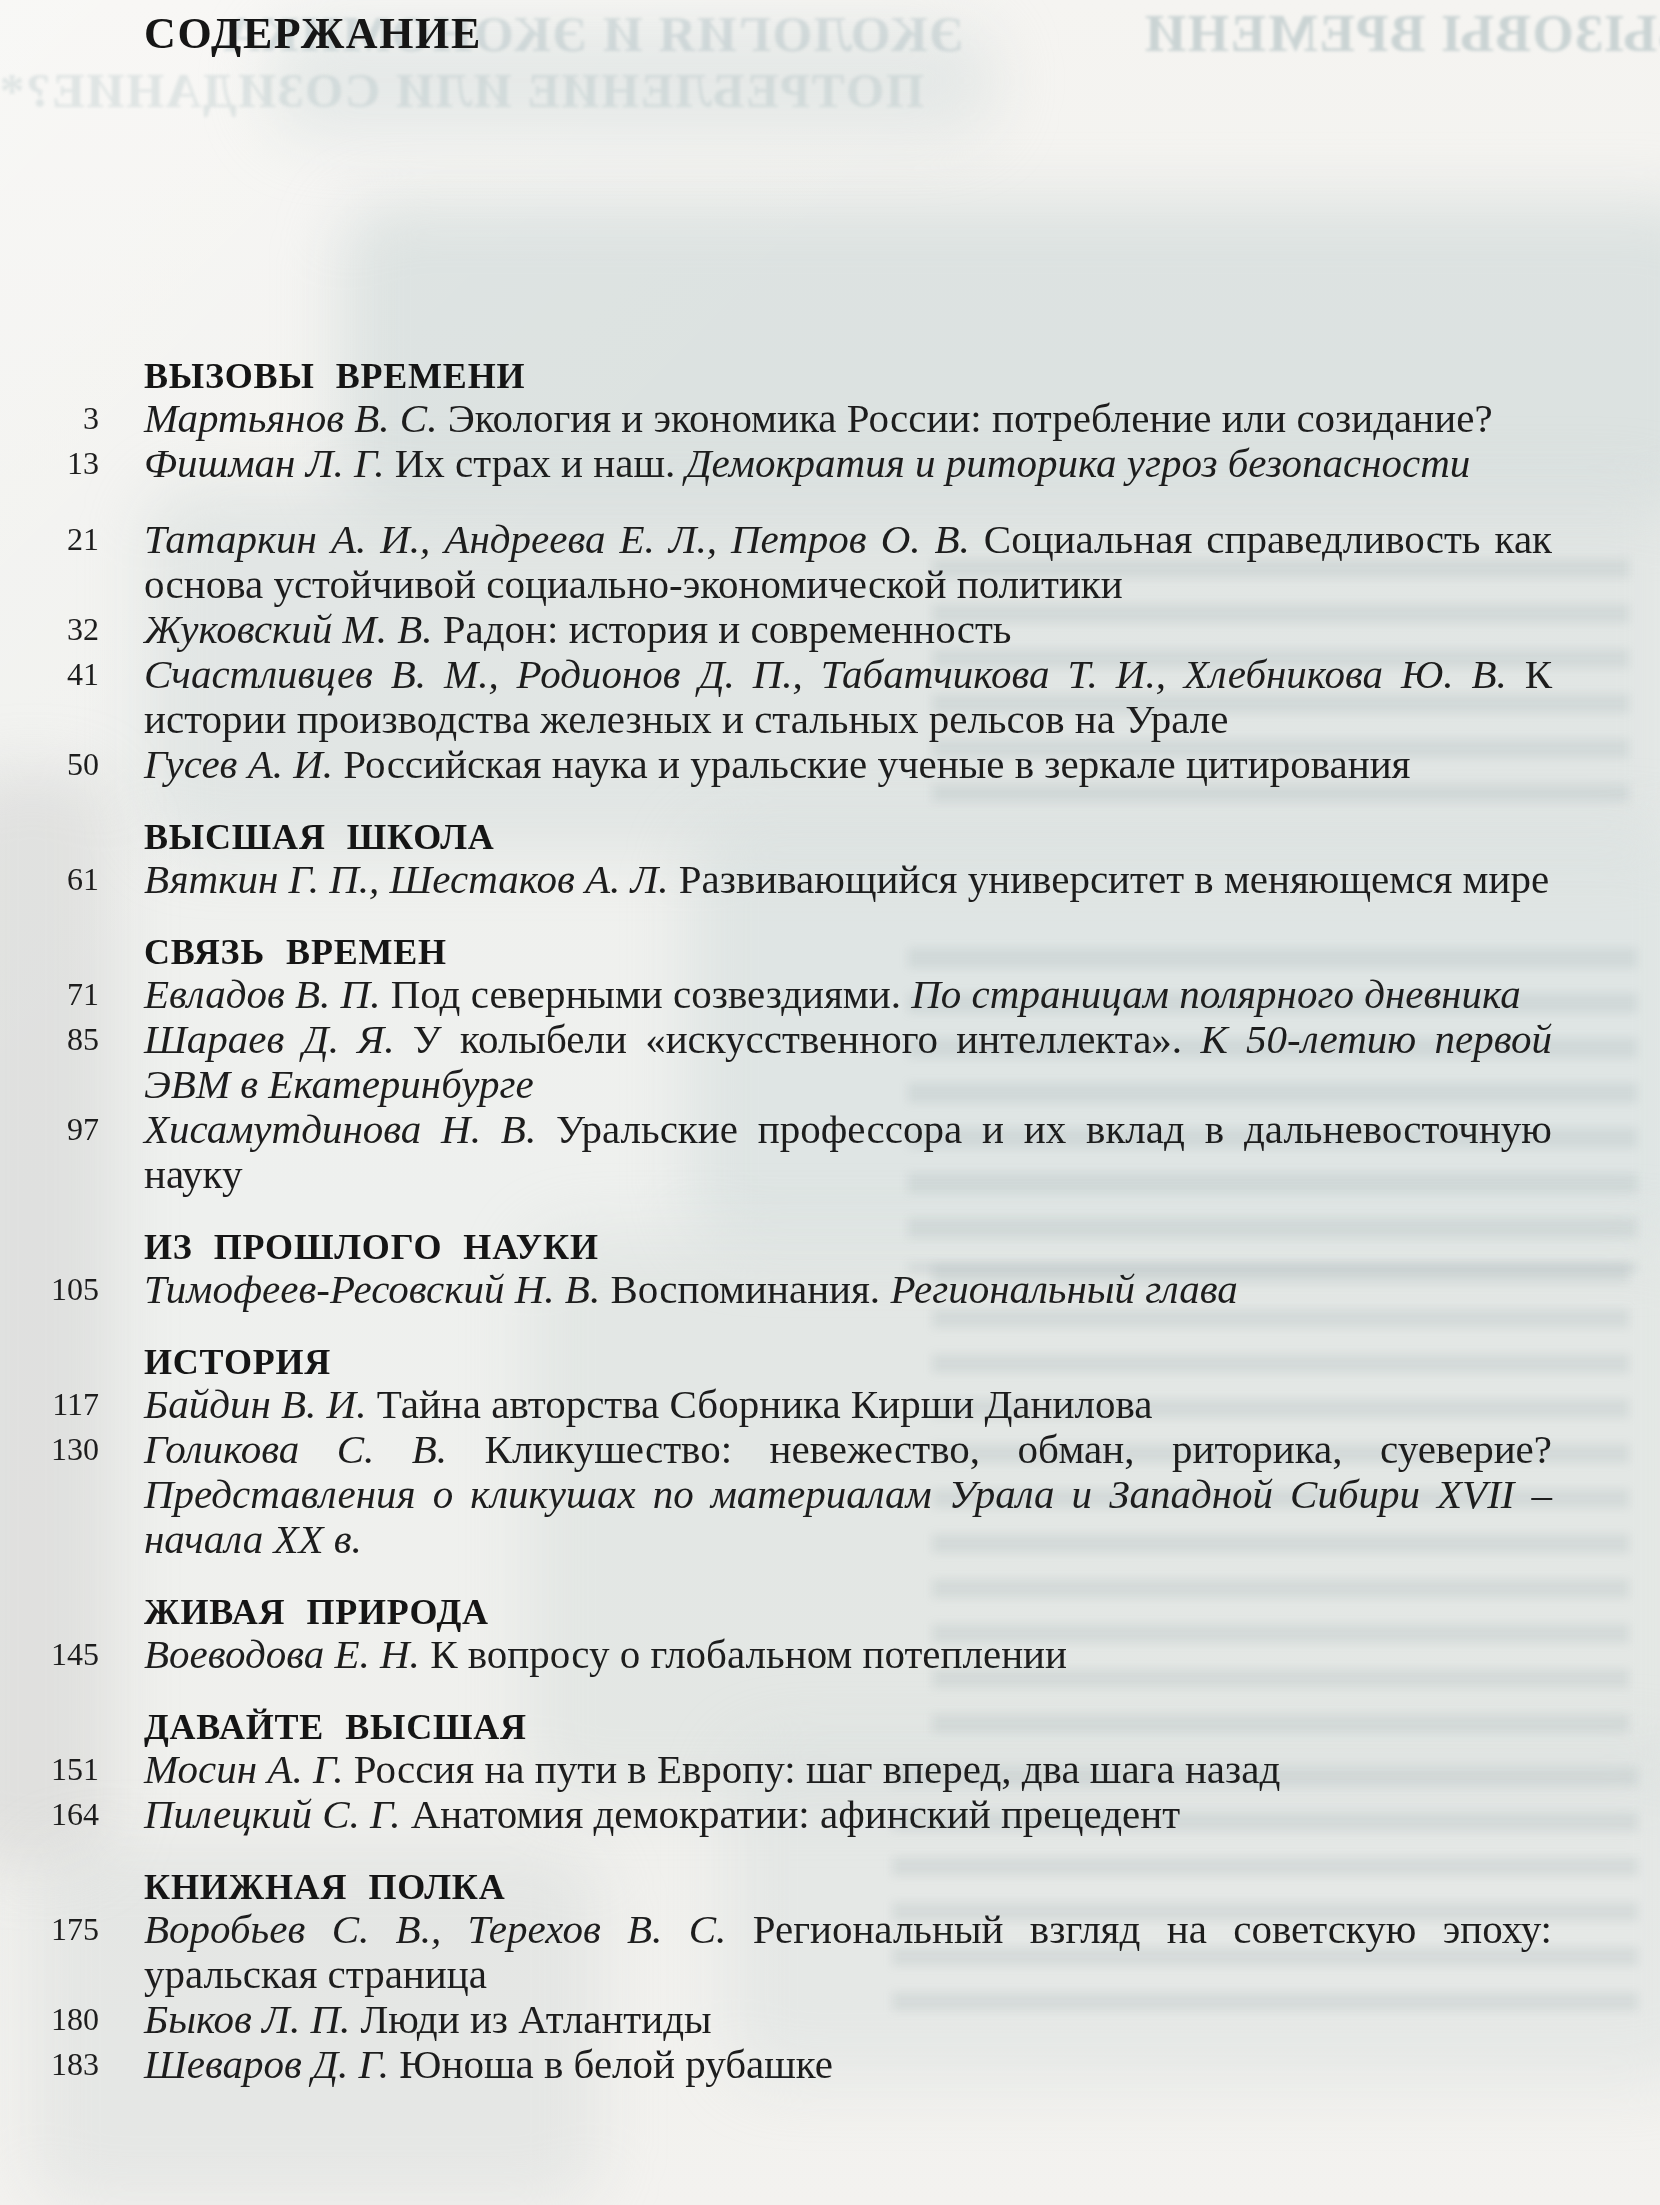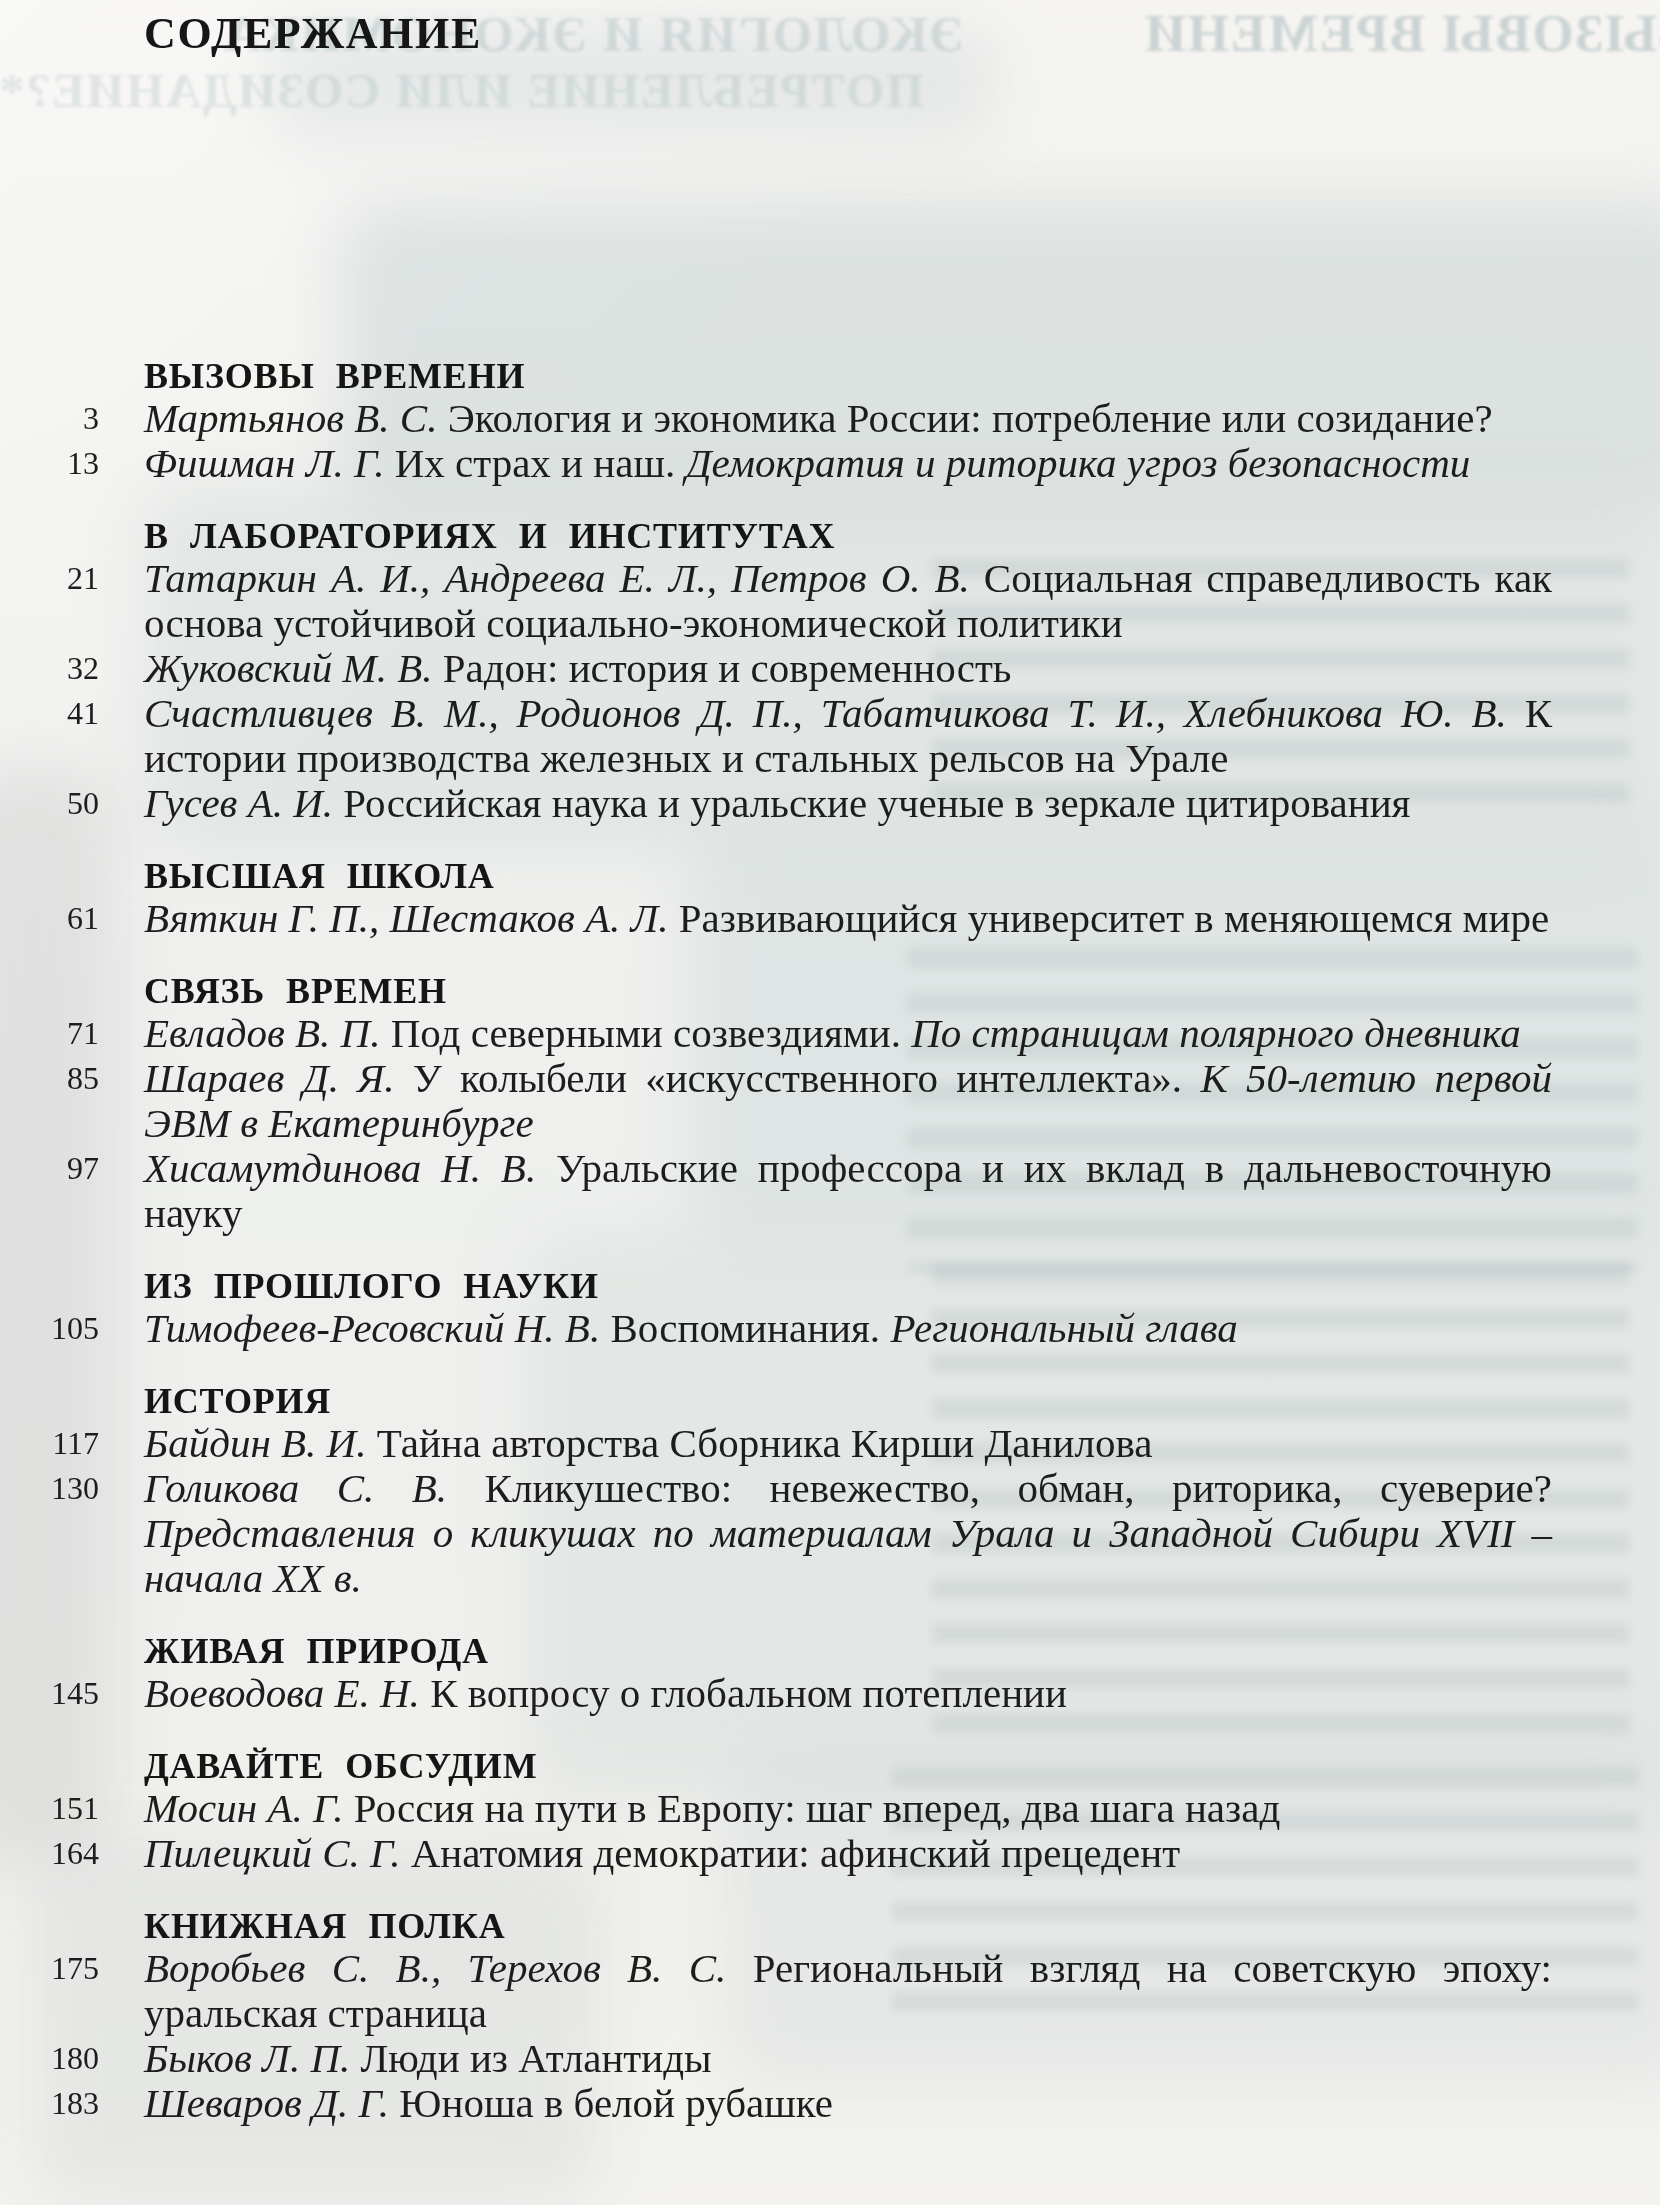--- a/index.html
+++ b/index.html
@@ -91,21 +91,20 @@
           <div class="entry">
             <span class="num">3</span>
             <span class="entry-text"><span class="i">Мартьянов В. С.</span><span> Экология и экономика России: потребление или созидание?</span></span>
           </div>
           <div class="entry">
             <span class="num">13</span>
             <span class="entry-text"><span class="i">Фишман Л. Г.</span><span> Их страх и наш. </span><span class="i">Демократия и риторика угроз безопасности</span></span>
           </div>
         </section>
         <section class="toc-section">
-          <h2 class="section-header">В ЛАБОРАТОРИЯХ И ИНСТИТУТАХ</h2>
           <div class="entry">
             <span class="num">21</span>
             <span class="entry-text"><span class="i">Татаркин А. И., Андреева Е. Л., Петров О. В.</span><span> Социальная справедливость как основа устойчивой социально-экономической политики</span></span>
           </div>
           <div class="entry">
             <span class="num">32</span>
             <span class="entry-text"><span class="i">Жуковский М. В.</span><span> Радон: история и современность</span></span>
           </div>
           <div class="entry">
             <span class="num">41</span>
@@ -157,21 +156,21 @@
           </div>
         </section>
         <section class="toc-section">
           <h2 class="section-header">ЖИВАЯ ПРИРОДА</h2>
           <div class="entry">
             <span class="num">145</span>
             <span class="entry-text"><span class="i">Воеводова Е. Н.</span><span> К вопросу о глобальном потеплении</span></span>
           </div>
         </section>
         <section class="toc-section">
-          <h2 class="section-header">ДАВАЙТЕ ОБСУДИМ</h2>
+          <h2 class="section-header">ДАВАЙТЕ ВЫСШАЯ</h2>
           <div class="entry">
             <span class="num">151</span>
             <span class="entry-text"><span class="i">Мосин А. Г.</span><span> Россия на пути в Европу: шаг вперед, два шага назад</span></span>
           </div>
           <div class="entry">
             <span class="num">164</span>
             <span class="entry-text"><span class="i">Пилецкий С. Г.</span><span> Анатомия демократии: афинский прецедент</span></span>
           </div>
         </section>
         <section class="toc-section">

